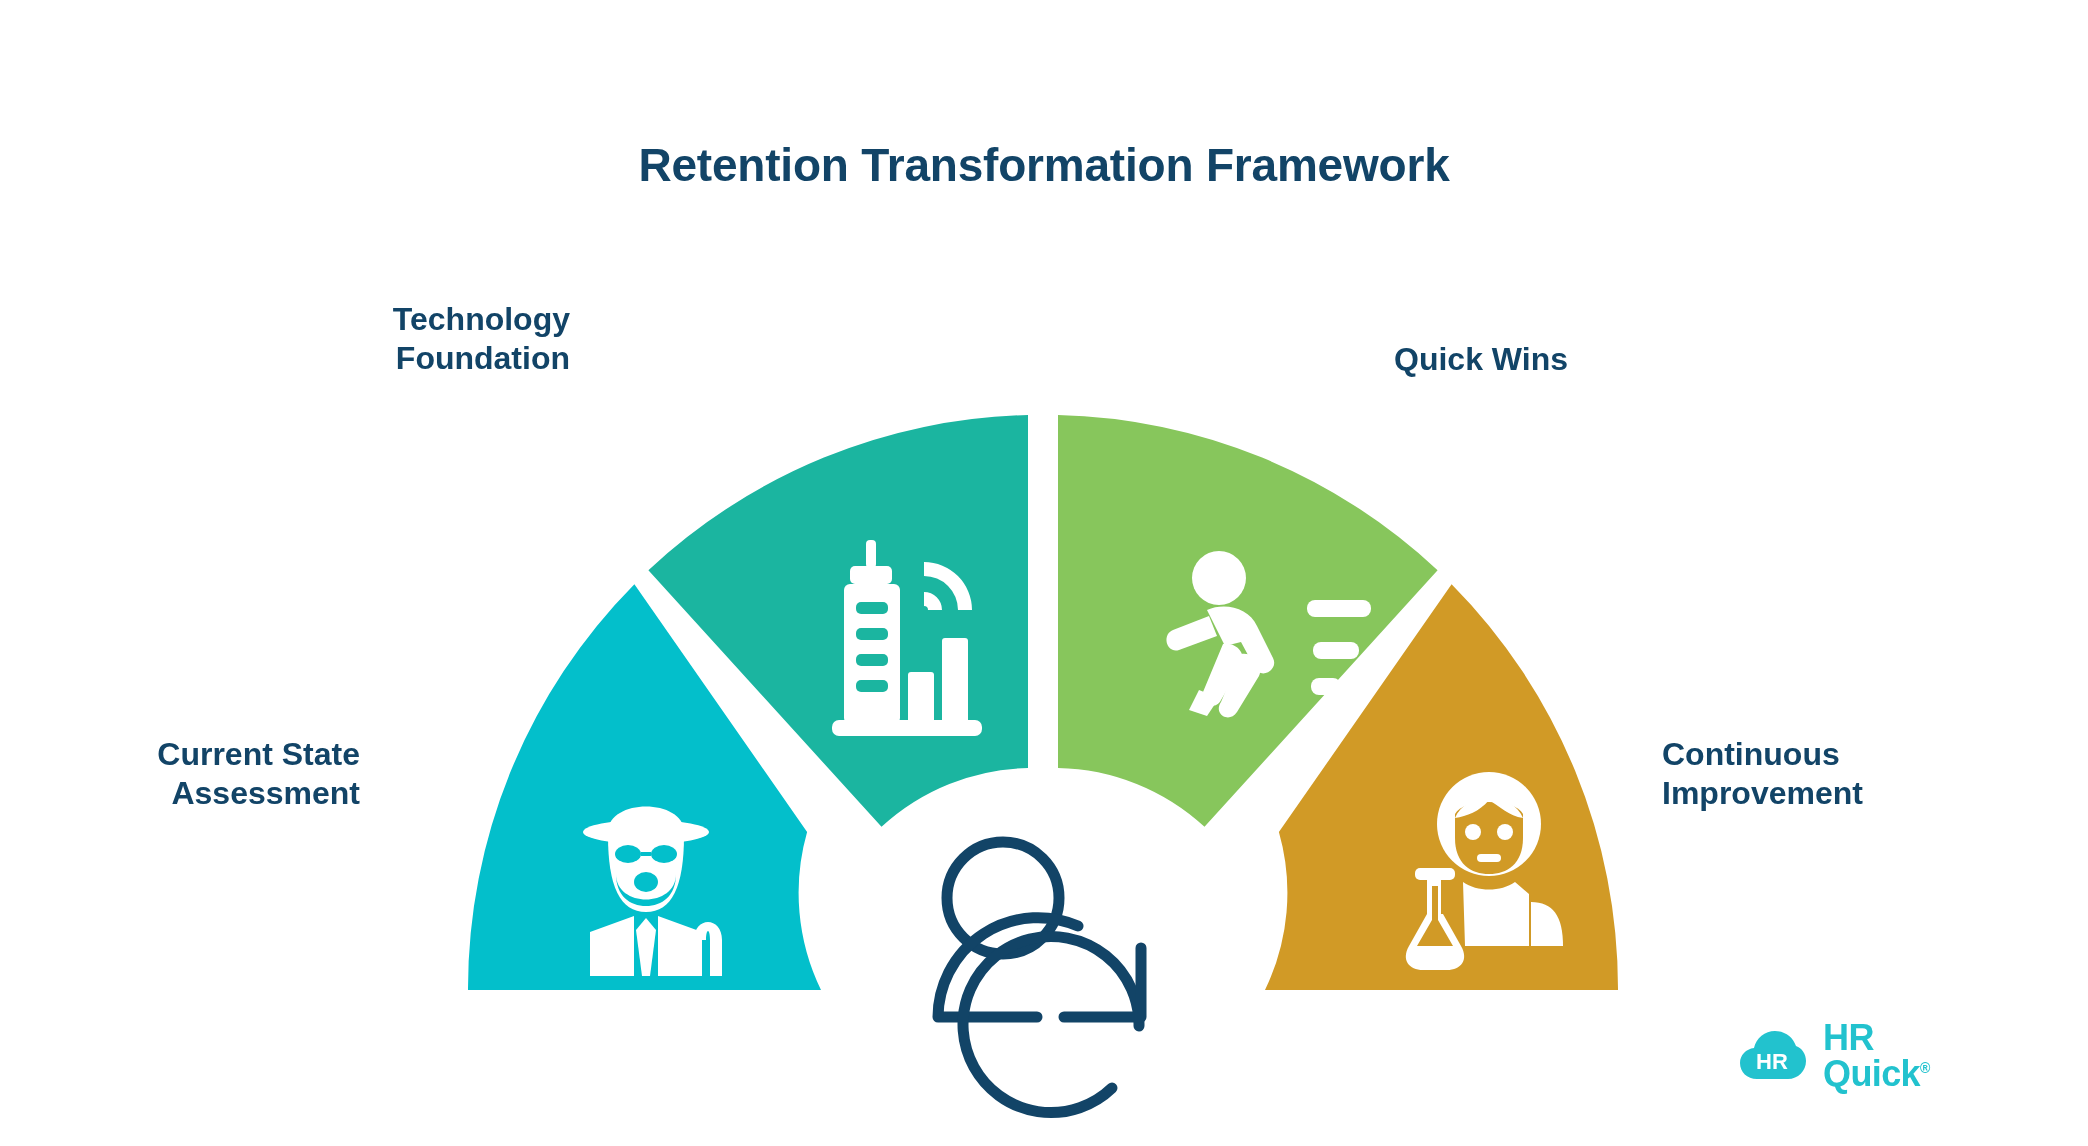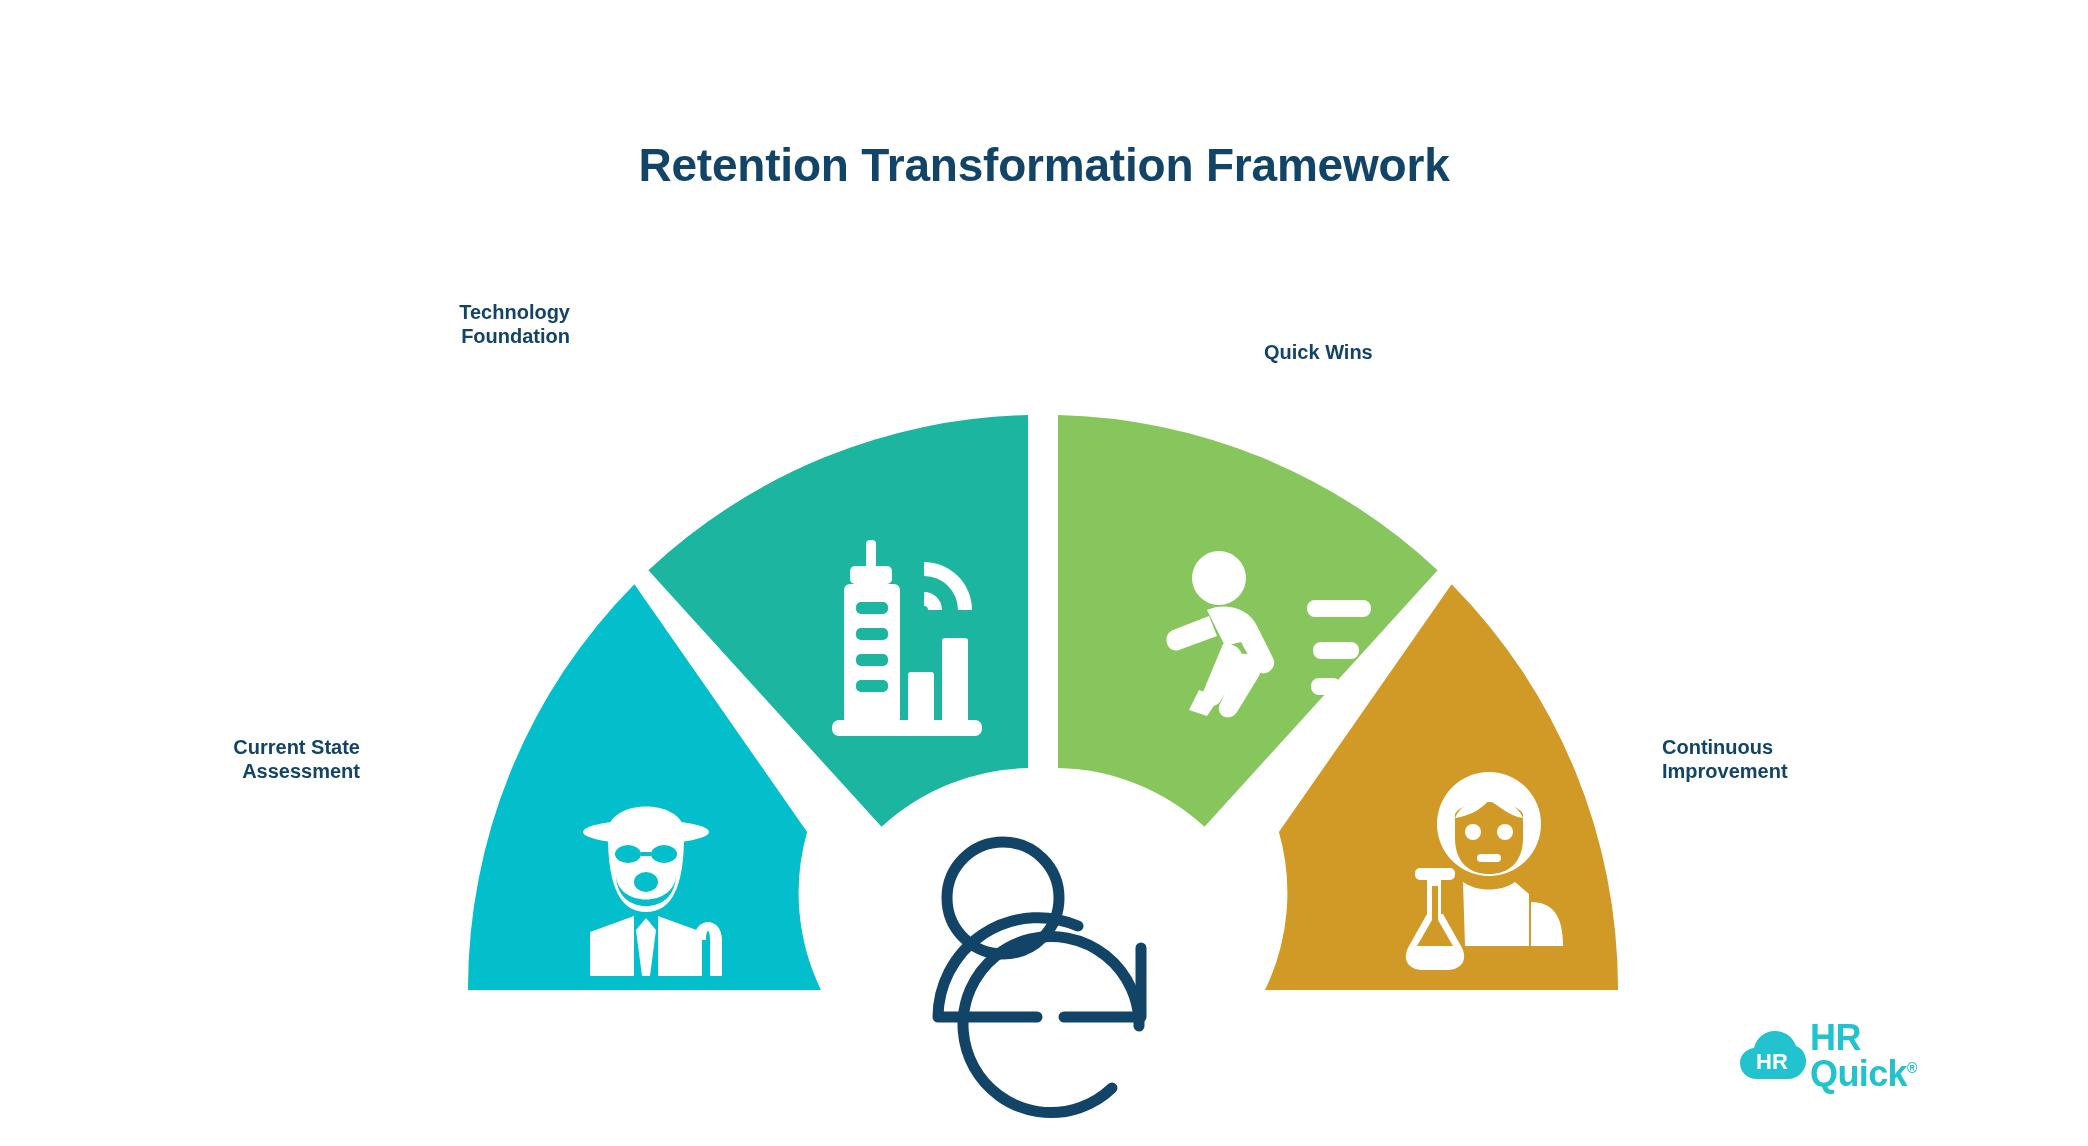--- a/index.html
+++ b/index.html
@@ -49,34 +49,34 @@
     left: 0;
     top: 0;
     width: 2088px;
     height: 1146px;
     overflow: visible;
   }
 
   
   .seg-label {
     position: absolute;
-    font-size: 20px;
+    font-size: 32px;
     font-weight: 700;
     color: #124467;
     line-height: 1.22;
     white-space: pre-line;
   }
   #label-tech {
     right: 1518px;
     top: 300px;
     text-align: right;
     width: 420px;
   }
   #label-quick {
-    left: 1264px;
+    left: 1394px;
     top: 340px;
     text-align: left;
     width: 420px;
   }
   #label-current {
     right: 1728px;
     top: 735px;
     text-align: right;
     width: 460px;
   }
@@ -87,21 +87,21 @@
     width: 460px;
   }
 
   
   #logo {
     position: absolute;
     left: 1740px;
     top: 1020px;
     display: flex;
     align-items: center;
-    gap: 4px;
+    gap: 17px;
   }
   #logo-mark {
     position: relative;
     width: 66px;
     height: 50px;
     flex: none;
   }
   #logo-word {
     font-size: 36px;
     font-weight: 700;

